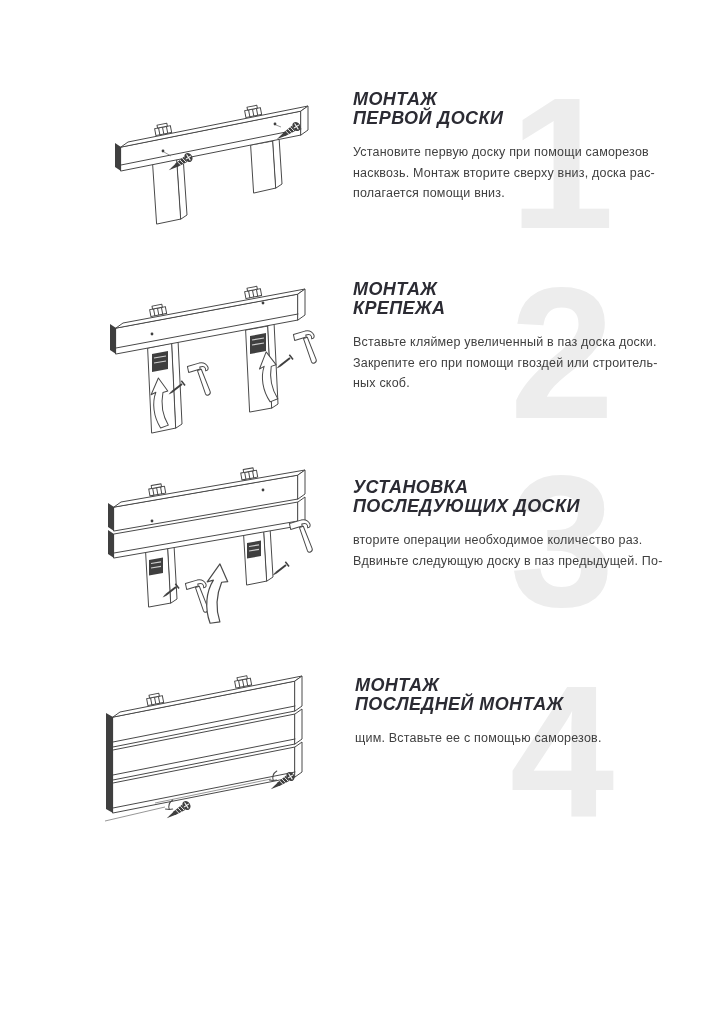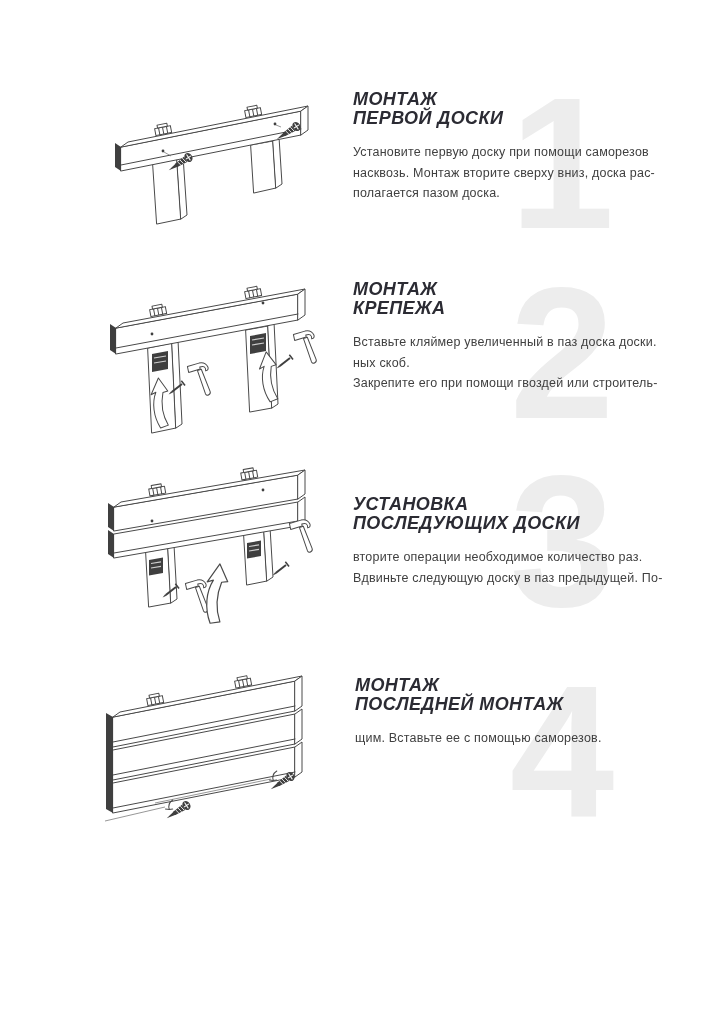--- a/index.html
+++ b/index.html
@@ -86,21 +86,21 @@
   </svg>
 
   <div class="step-text" style="top:90px;">
     <h2 class="step-title">
       <span>МОНТАЖ</span>
       <span>ПЕРВОЙ ДОСКИ</span>
     </h2>
     <div class="step-body">
       <div>Установите первую доску при помощи саморезов</div>
       <div>насквозь. Монтаж вторите сверху вниз, доска рас-</div>
-      <div>полагается пазом доска.</div>
+      <div>полагается помощи вниз.</div>
     </div>
   </div>
 
   <div class="step-number" style="top:285px;">2</div>
 
   <svg class="illus" style="left:100px;top:272px;" width="235" height="168" viewBox="0 0 235 168">
 
     <g>
       <path class="wh" d="M48,76 L72,71 L76,156 L52,161 Z"></path>
       <path class="wh" d="M72,71 L78,68 L82,152 L76,156 Z"></path>
@@ -168,22 +168,22 @@
     </g>
   </svg>
 
   <div class="step-text" style="top:280px;">
     <h2 class="step-title">
       <span>МОНТАЖ</span>
       <span>КРЕПЕЖА</span>
     </h2>
     <div class="step-body">
       <div>Вставьте кляймер увеличенный в паз доска доски.</div>
+      <div>Закрепите его при помощи гвоздей или строитель-</div>
       <div>ных скоб.</div>
-      <div>Закрепите его при помощи гвоздей или строитель-</div>
     </div>
   </div>
 
   <div class="step-number" style="top:473px;">3</div>
 
   <svg class="illus" style="left:98px;top:463px;" width="235" height="172" viewBox="0 0 235 172">
 
     <g>
       <path class="wh" d="M48,89 L70,85 L73,140 L51,144 Z"></path>
       <path class="wh" d="M70,85 L76,82 L79,136 L73,140 Z"></path>
@@ -246,21 +246,21 @@
     <g transform="translate(204,62) rotate(-12)">
       <path class="wh" d="M-12,-4 L0,-5 C4,-5 7,-3 8,1 C8,3 7,4 5,4 C6,0 4,-1.5 0,-1 L0,1 L-12,2 Z"></path>
       <path class="wh" d="M-3,2 L1,1.5 L5,25 C5.5,28 1,29.5 0,26.5 Z"></path>
     </g>
 
     <g transform="translate(120,108) rotate(6) scale(1.2)">
       <path class="wh" d="M-2,44 C-8,32 -8,18 -3,8 L-8,10 L1,-6 L9,8 L4,9 C1,19 1,31 6,42 Z"></path>
     </g>
   </svg>
 
-  <div class="step-text" style="top:495px;">
+  <div class="step-text" style="top:478px;">
     <h2 class="step-title">
       <span>УСТАНОВКА</span>
       <span>ПОСЛЕДУЮЩИХ ДОСКИ</span>
     </h2>
     <div class="step-body">
       <div>вторите операции необходимое количество раз.</div>
       <div>Вдвиньте следующую доску в паз предыдущей. По-</div>
     </div>
   </div>
 

